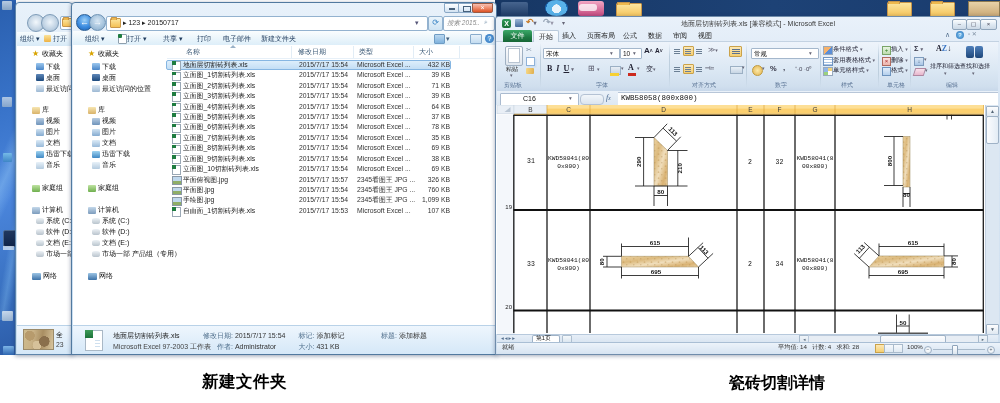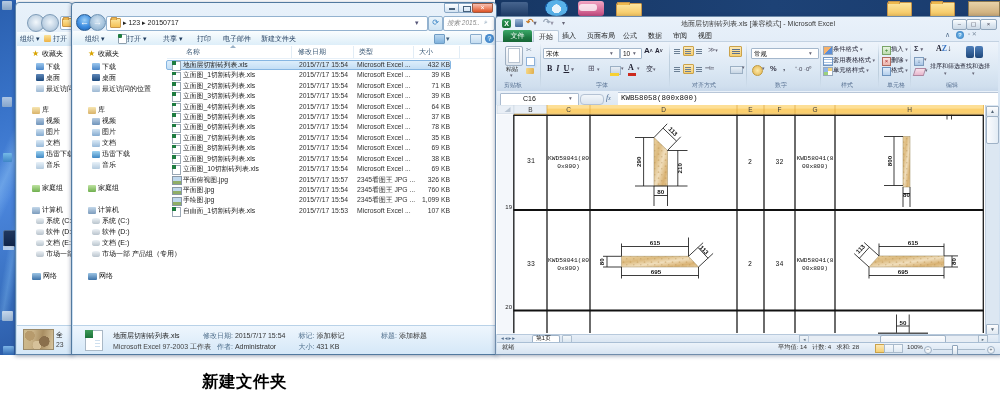--- a/index.html
+++ b/index.html
@@ -579,14 +579,15 @@
 <div class="ab" style="left:388px;top:326.5px;width:8px;height:7.5px;background:linear-gradient(#f6f9fc,#dfe9f2);border:1px solid #a9bacb"></div>
 <div class="ab" style="left:397px;top:326.5px;width:8px;height:7.5px;background:linear-gradient(#f6f9fc,#dfe9f2);border:1px solid #a9bacb"></div>
 <div class="tx" style="left:411px;top:327px;color:#333;font-size:6.2px">100%</div>
 <div class="ab" style="left:428px;top:329px;width:6px;height:6px;background:radial-gradient(#fff,#dce5ee);border:1px solid #9fb2c6;border-radius:50%;color:#456;font-size:5px;line-height:5px;text-align:center">−</div>
 <div class="ab" style="left:437px;top:331.5px;width:52px;height:1.5px;background:#a9bacb"></div>
 <div class="ab" style="left:456px;top:328px;width:4px;height:8px;background:linear-gradient(#fdfdfe,#dde7f0);border:1px solid #8fa4ba;border-radius:1px"></div>
 <div class="ab" style="left:491px;top:329px;width:6px;height:6px;background:radial-gradient(#fff,#dce5ee);border:1px solid #9fb2c6;border-radius:50%;color:#456;font-size:5px;line-height:5px;text-align:center">+</div>
 </div>
 
 <div class="tx" style="left:202px;top:372px;width:200px;font-size:16.5px;font-weight:bold;letter-spacing:0.5px;color:#000">新建文件夹</div>
+<div class="tx" style="left:729px;top:373.5px;width:200px;font-size:16px;font-weight:bold;color:#000">瓷砖切割详情</div>
 
 </div>
 
 </body></html>

